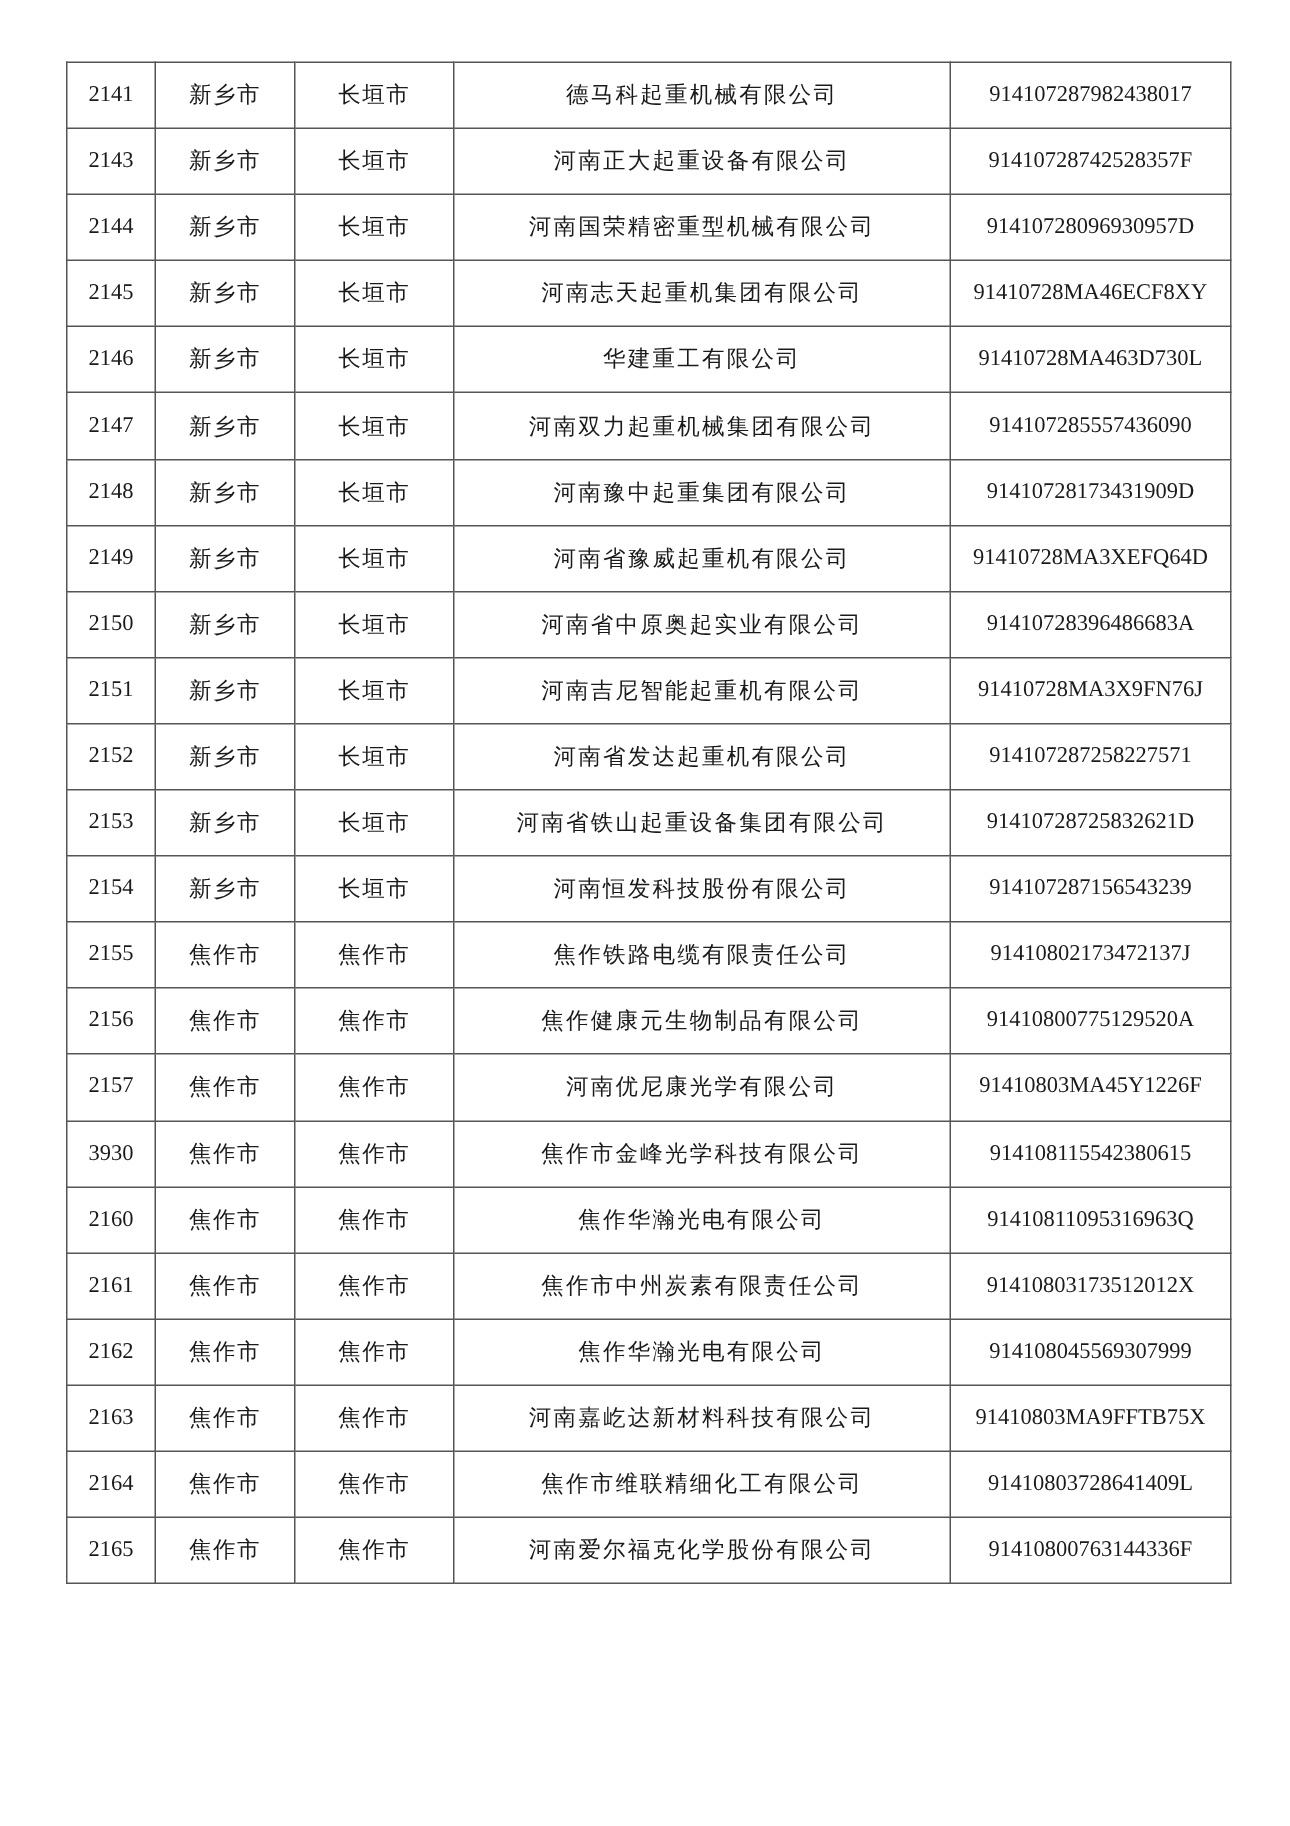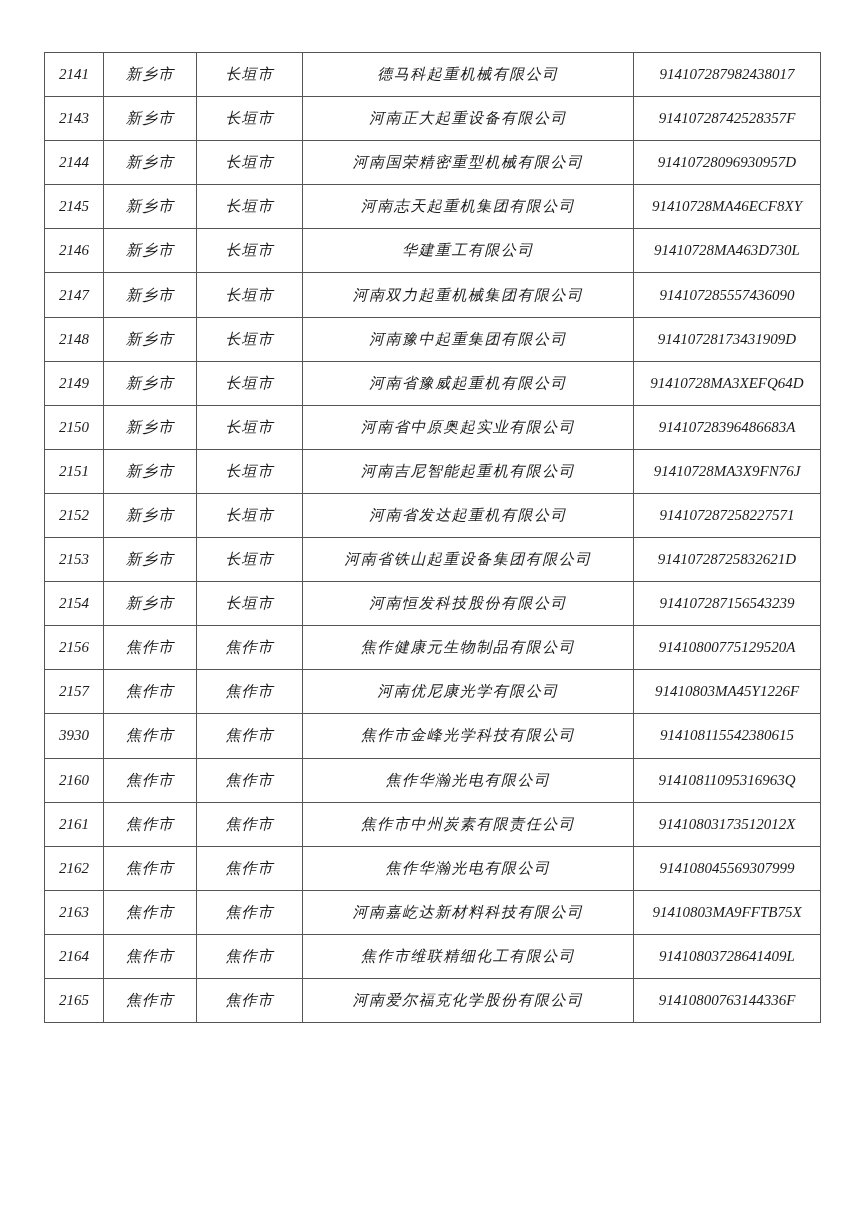--- a/index.html
+++ b/index.html
@@ -1,27 +1,26 @@
 <!DOCTYPE html>
 <html><head>
 <meta charset="utf-8">
 <style>
   html, body { margin: 0; padding: 0; background: #ffffff; }
   body { width: 860px; height: 1217px; position: relative; overflow: hidden; }
   .page { position: absolute; left: 0; top: 0; width: 860px; height: 1217px; background: #fff; }
   table.registry {
     position: absolute;
     left: 44px;
-    top: 52px;
+    top: 41px;
     width: 773px;
     border-collapse: collapse;
     table-layout: fixed;
     font-family: "Liberation Serif", "DejaVu Serif", serif;
     color: #1a1a1a;
-    font-style: italic;
   }
   table.registry td {
     border: 1px solid #555;
     height: 43.1px;
     padding: 0;
     text-align: center;
     vertical-align: middle;
     font-size: 15px;
     white-space: nowrap;
     overflow: hidden;
@@ -124,20 +123,27 @@
         <td class="c-code">91410728725832621D</td>
       </tr>
         <tr class="" style="">
         <td class="c-no">2154</td>
         <td class="c-city">新乡市</td>
         <td class="c-county">长垣市</td>
         <td class="c-name">河南恒发科技股份有限公司</td>
         <td class="c-code">914107287156543239</td>
       </tr>
         <tr class="" style="">
+        <td class="c-no">2155</td>
+        <td class="c-city">焦作市</td>
+        <td class="c-county">焦作市</td>
+        <td class="c-name">焦作铁路电缆有限责任公司</td>
+        <td class="c-code">91410802173472137J</td>
+      </tr>
+        <tr class="" style="">
         <td class="c-no">2156</td>
         <td class="c-city">焦作市</td>
         <td class="c-county">焦作市</td>
         <td class="c-name">焦作健康元生物制品有限公司</td>
         <td class="c-code">91410800775129520A</td>
       </tr>
         <tr class="" style="">
         <td class="c-no">2157</td>
         <td class="c-city">焦作市</td>
         <td class="c-county">焦作市</td>

